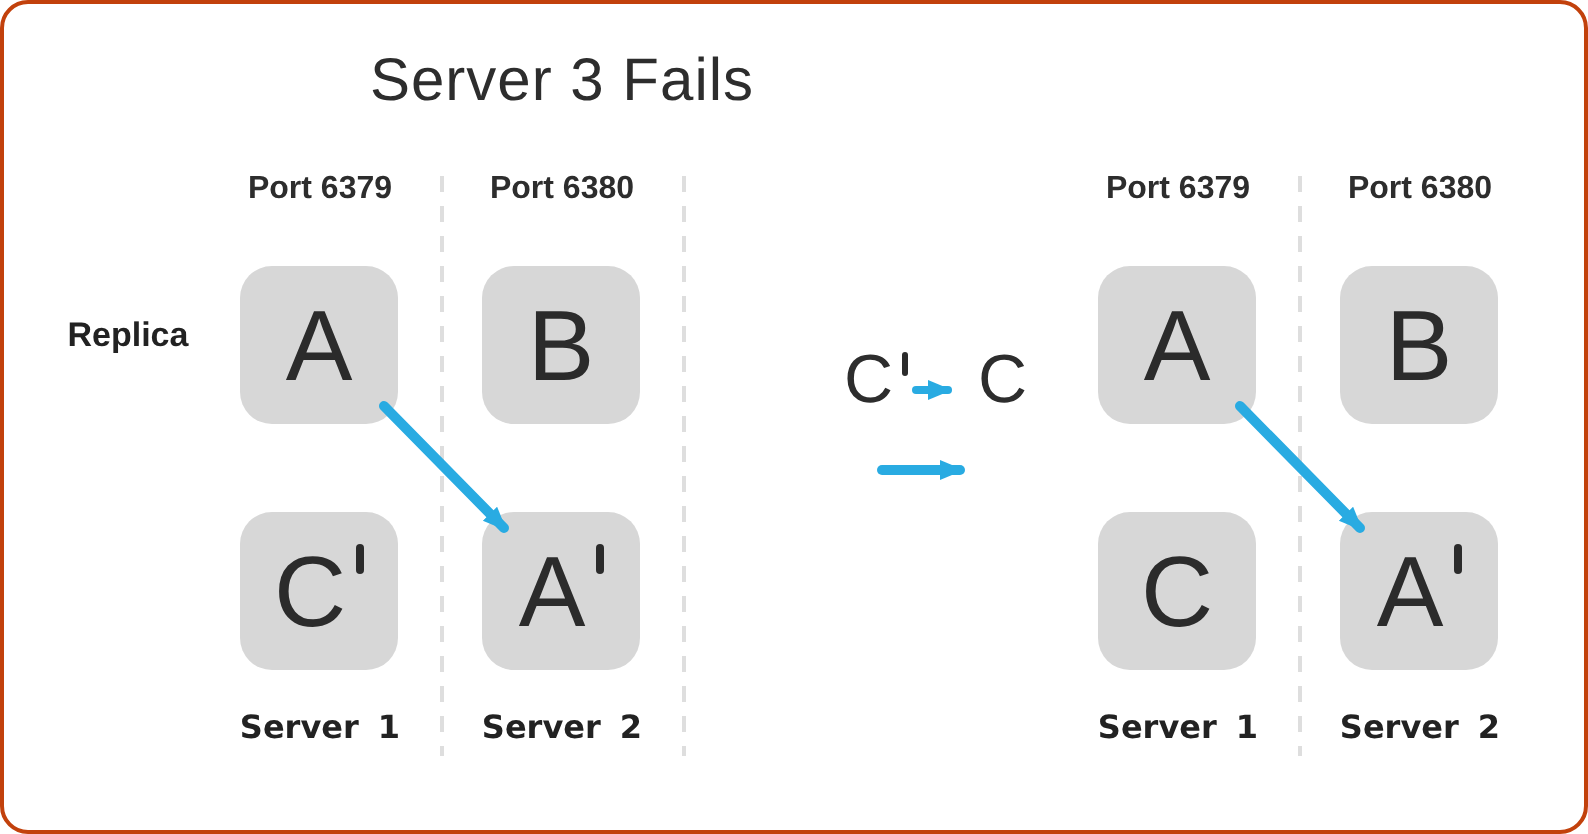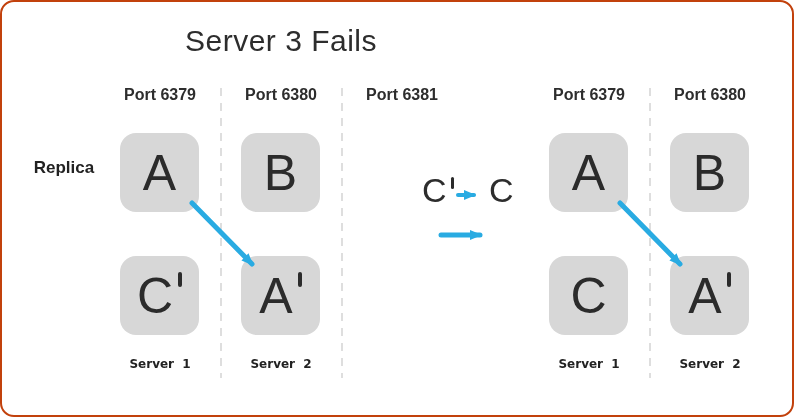--- a/index.html
+++ b/index.html
@@ -48,21 +48,21 @@
   .letter{
     font-size:50px;font-weight:400;color:#2b2b2b;line-height:1;
     font-family:"Liberation Sans", sans-serif;
   }
   .prime{
     display:inline-block;width:4px;height:15px;border-radius:2px;
     background:#2b2b2b;margin-left:5px;transform:translateY(-16px);
   }
   .server-label{
     position:absolute;top:352px;width:86px;height:20px;line-height:20px;
-    text-align:center;font-size:12px;font-weight:700;
+    text-align:center;font-size:16px;font-weight:700;
     font-family:"DejaVu Sans", sans-serif;
     color:#222222;word-spacing:4px;white-space:nowrap;
   }
   .trans-letter{
     position:absolute;top:168px;font-size:34px;font-weight:400;
     color:#2d2d2d;line-height:40px;
   }
   .trans-letter .prime{width:3px;height:12px;transform:translateY(-13px);margin-left:4px;}
   .arrows{position:absolute;left:0;top:0;pointer-events:none;}
 </style>
@@ -74,21 +74,20 @@
   <div class="title">Server 3 Fails</div>
 
   <div class="dash d1" style="--dash-color: #dedede;"></div>
   <div class="dash d2" style="--dash-color: #dedede;"></div>
   <div class="dash d3" style="--dash-color: #dedede;"></div>
 
   <div class="row-label master">Replica</div>
 
   <div class="port-label" style="left:118px;">Port 6379</div>
   <div class="port-label" style="left:239px;">Port 6380</div>
-  <div class="port-label" style="left:360px;">Port 6381</div>
 
   <div class="box" style="left: 118px; top: 131px; --box: #d7d7d7;">
     <span class="letter">A</span>
   </div>
   <div class="box" style="left: 239px; top: 131px; --box: #d7d7d7;">
     <span class="letter">B</span>
   </div>
   <div class="box" style="left: 118px; top: 254px; --box: #d7d7d7;">
     <span class="letter">C</span>
     <span class="prime"></span>

